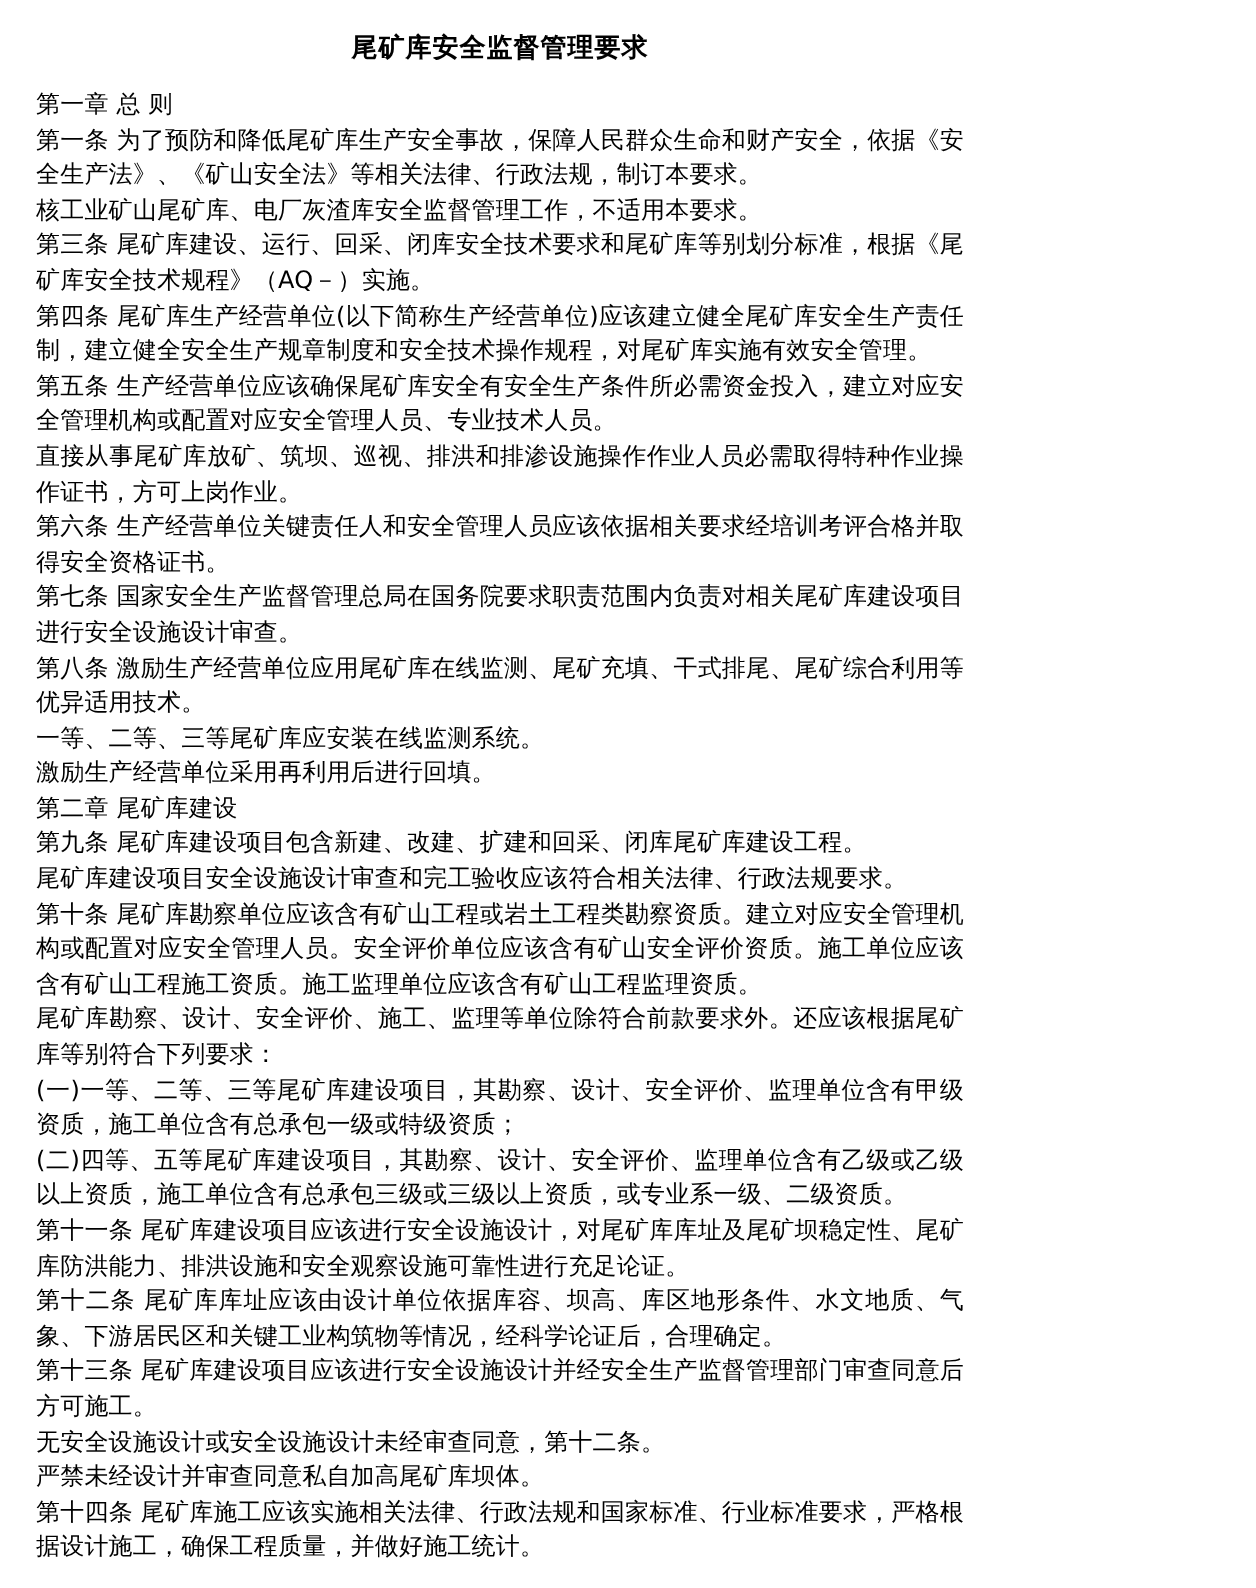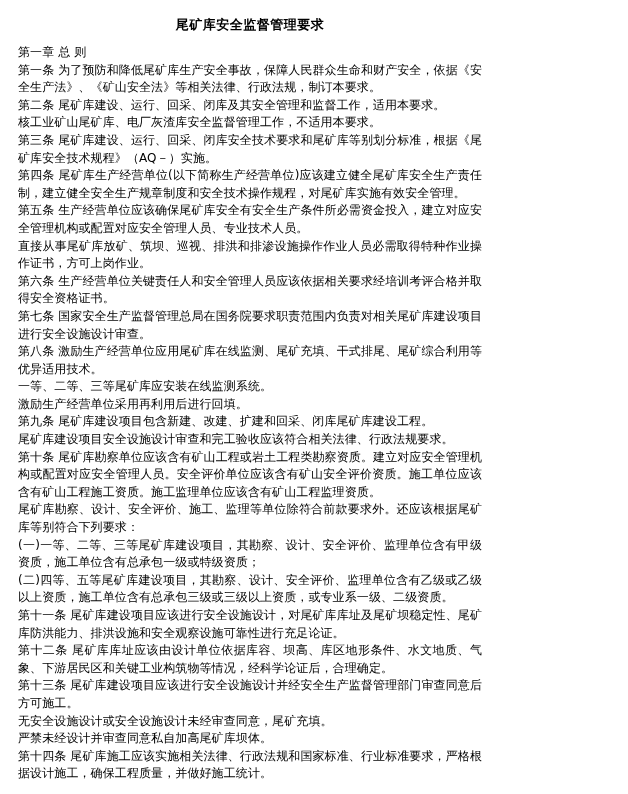--- a/index.html
+++ b/index.html
@@ -45,37 +45,37 @@
   }
 </style>
 </head>
 <body>
 
 <div class="page">
   <div class="doc-title">尾矿库安全监督管理要求</div>
   <div class="body-text">
     <p>第一章 总 则</p>
     <p>第一条 为了预防和降低尾矿库生产安全事故，保障人民群众生命和财产安全，依据《安全生产法》、《矿山安全法》等相关法律、行政法规，制订本要求。</p>
-    <p>第二条 尾矿库建设、运行、回采、闭库及其安全管理和监督工作，适用本要求。</p>
     <p>核工业矿山尾矿库、电厂灰渣库安全监督管理工作，不适用本要求。</p>
     <p>第三条 尾矿库建设、运行、回采、闭库安全技术要求和尾矿库等别划分标准，根据《尾矿库安全技术规程》（AQ－）实施。</p>
     <p>第四条 尾矿库生产经营单位(以下简称生产经营单位)应该建立健全尾矿库安全生产责任制，建立健全安全生产规章制度和安全技术操作规程，对尾矿库实施有效安全管理。</p>
     <p>第五条 生产经营单位应该确保尾矿库安全有安全生产条件所必需资金投入，建立对应安全管理机构或配置对应安全管理人员、专业技术人员。</p>
     <p>直接从事尾矿库放矿、筑坝、巡视、排洪和排渗设施操作作业人员必需取得特种作业操作证书，方可上岗作业。</p>
     <p>第六条 生产经营单位关键责任人和安全管理人员应该依据相关要求经培训考评合格并取得安全资格证书。</p>
     <p>第七条 国家安全生产监督管理总局在国务院要求职责范围内负责对相关尾矿库建设项目进行安全设施设计审查。</p>
     <p>第八条 激励生产经营单位应用尾矿库在线监测、尾矿充填、干式排尾、尾矿综合利用等优异适用技术。</p>
     <p>一等、二等、三等尾矿库应安装在线监测系统。</p>
     <p>激励生产经营单位采用再利用后进行回填。</p>
+    <p>第二章 尾矿库建设</p>
     <p>第九条 尾矿库建设项目包含新建、改建、扩建和回采、闭库尾矿库建设工程。</p>
     <p>尾矿库建设项目安全设施设计审查和完工验收应该符合相关法律、行政法规要求。</p>
     <p>第十条 尾矿库勘察单位应该含有矿山工程或岩土工程类勘察资质。建立对应安全管理机构或配置对应安全管理人员。安全评价单位应该含有矿山安全评价资质。施工单位应该含有矿山工程施工资质。施工监理单位应该含有矿山工程监理资质。</p>
     <p>尾矿库勘察、设计、安全评价、施工、监理等单位除符合前款要求外。还应该根据尾矿库等别符合下列要求：</p>
     <p>(一)一等、二等、三等尾矿库建设项目，其勘察、设计、安全评价、监理单位含有甲级资质，施工单位含有总承包一级或特级资质；</p>
     <p>(二)四等、五等尾矿库建设项目，其勘察、设计、安全评价、监理单位含有乙级或乙级以上资质，施工单位含有总承包三级或三级以上资质，或专业系一级、二级资质。</p>
     <p>第十一条 尾矿库建设项目应该进行安全设施设计，对尾矿库库址及尾矿坝稳定性、尾矿库防洪能力、排洪设施和安全观察设施可靠性进行充足论证。</p>
     <p>第十二条 尾矿库库址应该由设计单位依据库容、坝高、库区地形条件、水文地质、气象、下游居民区和关键工业构筑物等情况，经科学论证后，合理确定。</p>
     <p>第十三条 尾矿库建设项目应该进行安全设施设计并经安全生产监督管理部门审查同意后方可施工。</p>
-    <p>无安全设施设计或安全设施设计未经审查同意，尾矿充填。</p>
+    <p>无安全设施设计或安全设施设计未经审查同意，第十二条。</p>
     <p>严禁未经设计并审查同意私自加高尾矿库坝体。</p>
     <p>第十四条 尾矿库施工应该实施相关法律、行政法规和国家标准、行业标准要求，严格根据设计施工，确保工程质量，并做好施工统计。</p>
   </div>
 </div>
 
 </body></html>

